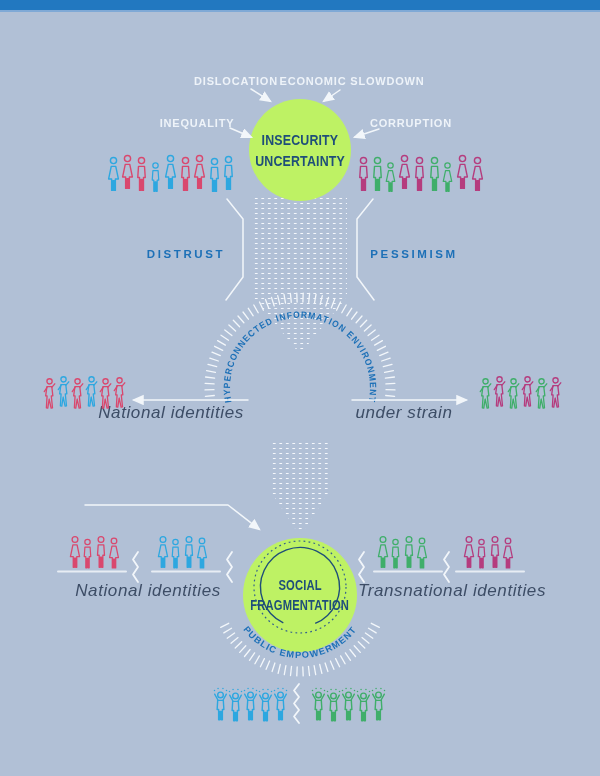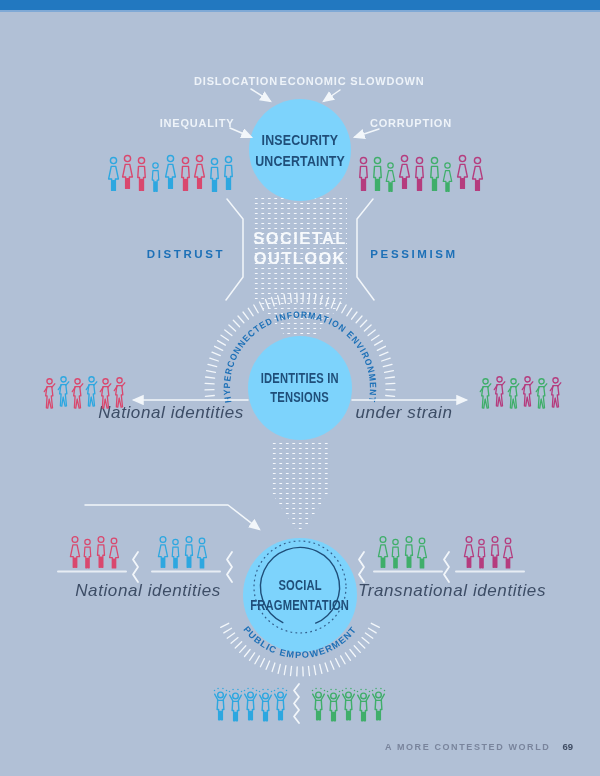--- a/index.html
+++ b/index.html
@@ -11,21 +11,21 @@
 
   
   .dots{background-image:radial-gradient(rgba(250,252,255,.92) 1.05px,transparent 1.25px);
         background-size:6.5px 5px;}
   .funnel-dots{left:253px;top:196px;width:94px;height:158px;
         clip-path:polygon(0 0,100% 0,100% 64%,53% 98%,47% 98%,0 64%);}
   .trail-dots{left:271px;top:441px;width:58px;height:88px;
         clip-path:polygon(0 0,100% 0,100% 58%,58% 100%,42% 100%,0 58%);}
 
   
-  .circle{border-radius:50%;background:#7dd3fc;display:flex;flex-direction:column;
+  .circle{border-radius:50%;background:#bef264;display:flex;flex-direction:column;
           align-items:center;justify-content:center;text-align:center;}
   .c1{left:249px;top:99px;width:102px;height:102px;}
   .c2{left:248px;top:336px;width:104px;height:104px;}
   .c3{left:243px;top:538px;width:114px;height:114px;}
   .circle .ln{color:var(--navy,#1f4e79);font-weight:bold;transform:scaleX(.8);
               white-space:nowrap;letter-spacing:.2px;}
   .c1 .ln{font-size:15.5px;line-height:21px;}
   .c2 .ln{font-size:14px;line-height:19px;}
   .c3 .ln{font-size:14px;line-height:20px;}
 
@@ -65,51 +65,40 @@
   <div class="abs topbar"></div>
   <div class="abs topbar-underline"></div>
 
   <div class="abs dots funnel-dots"></div>
   <div class="abs dots trail-dots"></div>
 
   <div class="abs circle c1">
     <div class="ln">INSECURITY</div>
     <div class="ln">UNCERTAINTY</div>
   </div>
-  <div class="abs circle c2">
-    <div class="ln">IDENTITIES IN</div>
-    <div class="ln">TENSIONS</div>
-  </div>
   <div class="abs circle c3">
     <div class="ln">SOCIAL</div>
     <div class="ln">FRAGMENTATION</div>
   </div>
 
   <div class="lbl factor" style="left:236px;top:81px">DISLOCATION</div>
   <div class="lbl factor" style="left:352px;top:81px">ECONOMIC SLOWDOWN</div>
   <div class="lbl factor" style="left:197px;top:123px">INEQUALITY</div>
   <div class="lbl factor" style="left:411px;top:123px">CORRUPTION</div>
 
   <div class="lbl side" style="left:186px;top:243px">DISTRUST</div>
   <div class="lbl side" style="left:414px;top:243px">PESSIMISM</div>
-  <div class="lbl funnel-word" style="left:300px;top:248px">
-    <div>SOCIETAL</div>
-    <div>OUTLOOK</div>
-  </div>
 
   <div class="lbl it" style="left:171px;top:413px">National identities</div>
   <div class="lbl it" style="left:404px;top:413px">under strain</div>
 
 
   <div class="lbl it" style="left:148px;top:591px">National identities</div>
   <div class="lbl it" style="left:452px;top:591px">Transnational identities</div>
 
-  <div class="abs footer">
-    <span>A MORE CONTESTED WORLD</span><span class="pg">69</span>
-  </div>
 
   <svg class="overlay" width="600" height="776" viewBox="0 0 600 776">
     <defs>
       <marker id="arw" markerWidth="9" markerHeight="8" refX="6.5" refY="3.5" orient="auto">
         <path d="M0,0 L8,3.5 L0,7 Z" fill="#f2f6fa"></path>
       </marker>
       <symbol id="p-man" viewBox="0 0 16 40">
         <g stroke="currentColor" fill="none" stroke-width="1.5" stroke-linejoin="round" stroke-linecap="round">
           <circle cx="8" cy="4.6" r="3.3"></circle>
           <path d="M4.8 10.8 L11.2 10.8 L12 22.6 L10.1 22.6 L10.1 36.4 L8.7 36.4 L8.7 24.8 L7.3 24.8 L7.3 36.4 L5.9 36.4 L5.9 22.6 L4 22.6 Z"></path>

